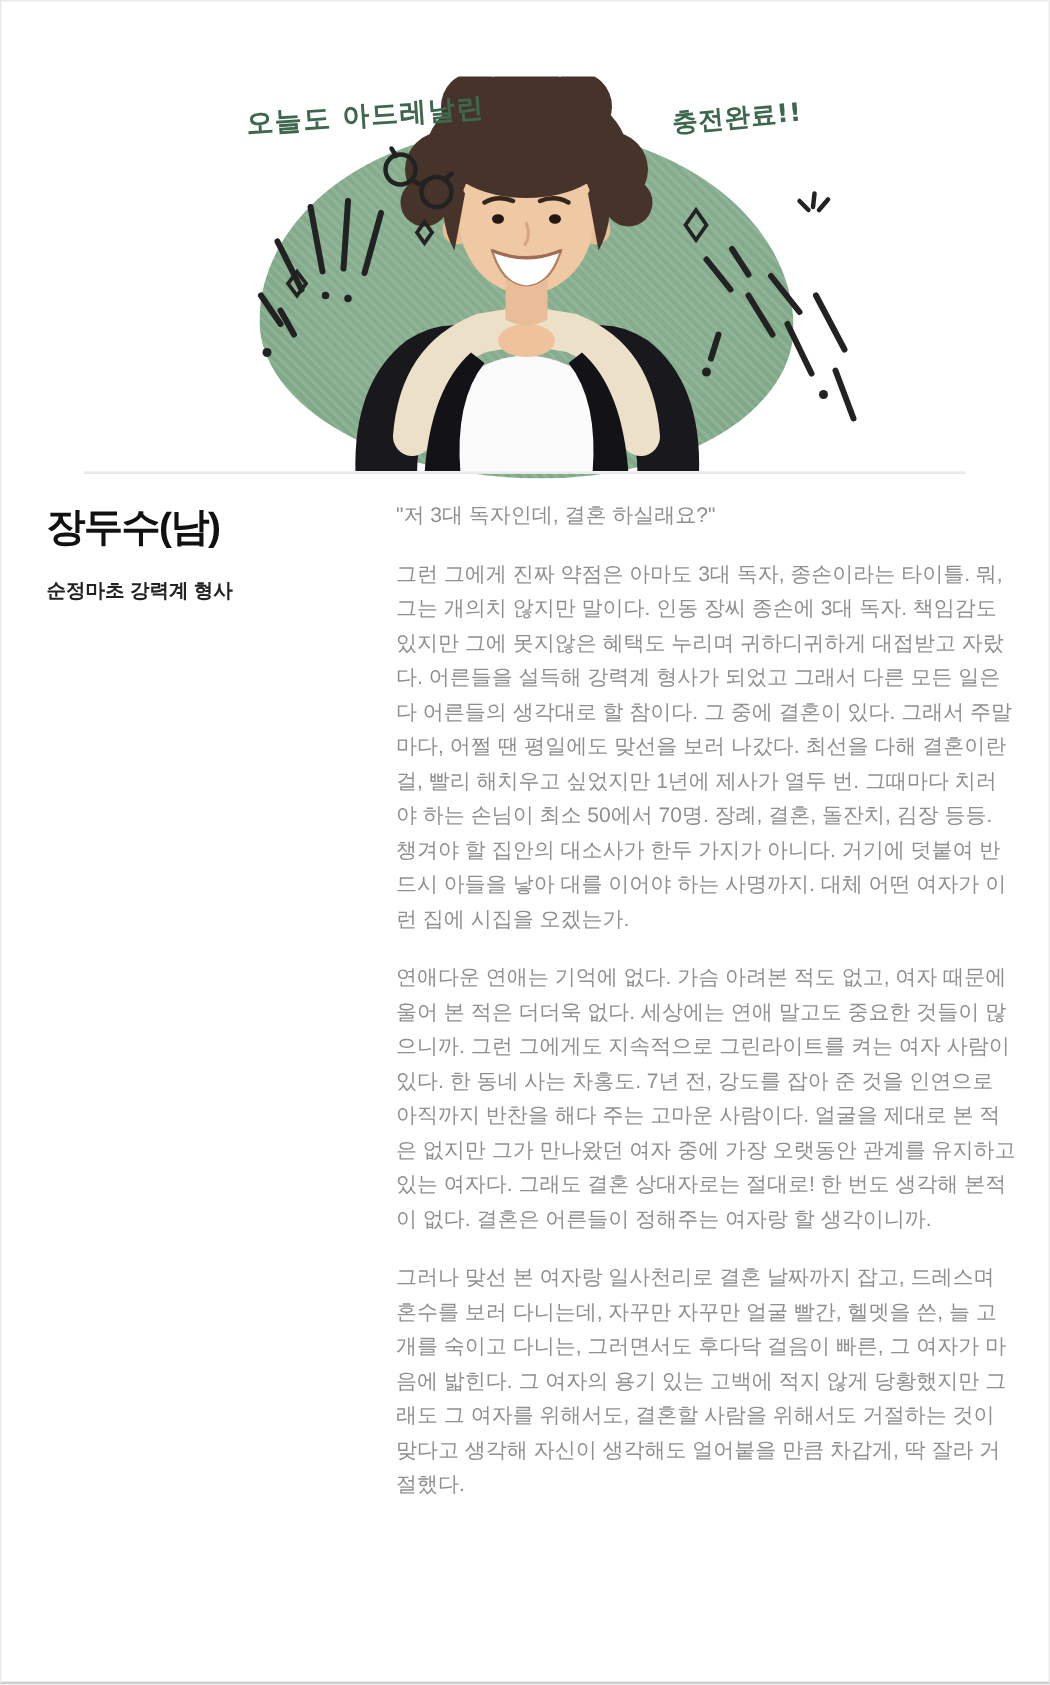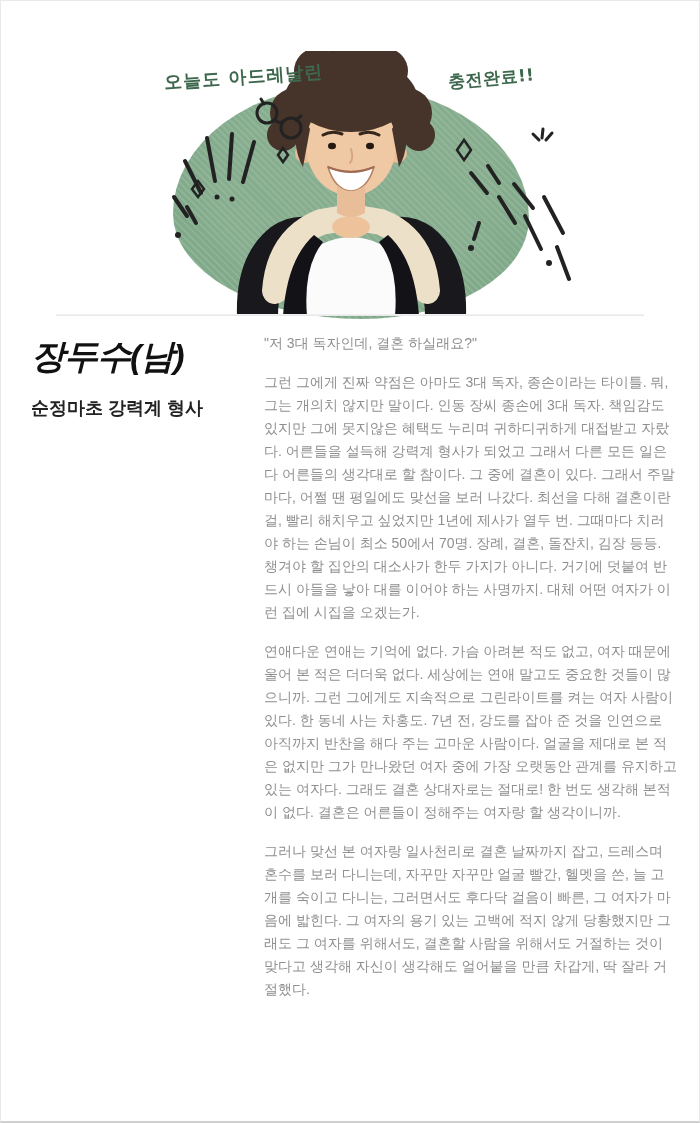--- a/index.html
+++ b/index.html
@@ -25,22 +25,22 @@
     font-family:"DejaVu Sans","Liberation Sans",sans-serif;
   }
   .hand-left  { left:163px; top:64px;  font-size:18px; letter-spacing:1px; transform:rotate(-4deg); }
   .hand-right { left:447px; top:66px;  font-size:17px; letter-spacing:0.5px; transform:rotate(-5deg); }
   .doodles, .portrait { position:absolute; }
   .doodles { left:0; top:0; width:700px; height:315px; }
   .portrait { left:208px; top:50px; width:285px; height:265px; }
   
   .profile { display:flex; padding:14px 22px 0 30px; }
   .col-left { width:233px; flex:0 0 233px; padding-top:4px; }
-  .char-name { font-size:34px; font-weight:700; color:#111; letter-spacing:-1px;font-style:italic; }
-  .char-tagline { margin-top:16px; font-size:18px; font-weight:700; color:#222; }
+  .char-name { font-size:26px; font-weight:700; color:#111; letter-spacing:-1px; }
+  .char-tagline { margin-top:16px; font-size:13px; font-weight:700; color:#222; }
   .col-right { flex:1; padding-top:2px; }
   .col-right p {
     font-size:14px; line-height:23px; color:#8f8f8f; margin-bottom:16px;
     word-break:normal; overflow-wrap:break-word;
   }
   .quote { color:#8a8a8a; }
 </style>
 </head>
 <body>
 

